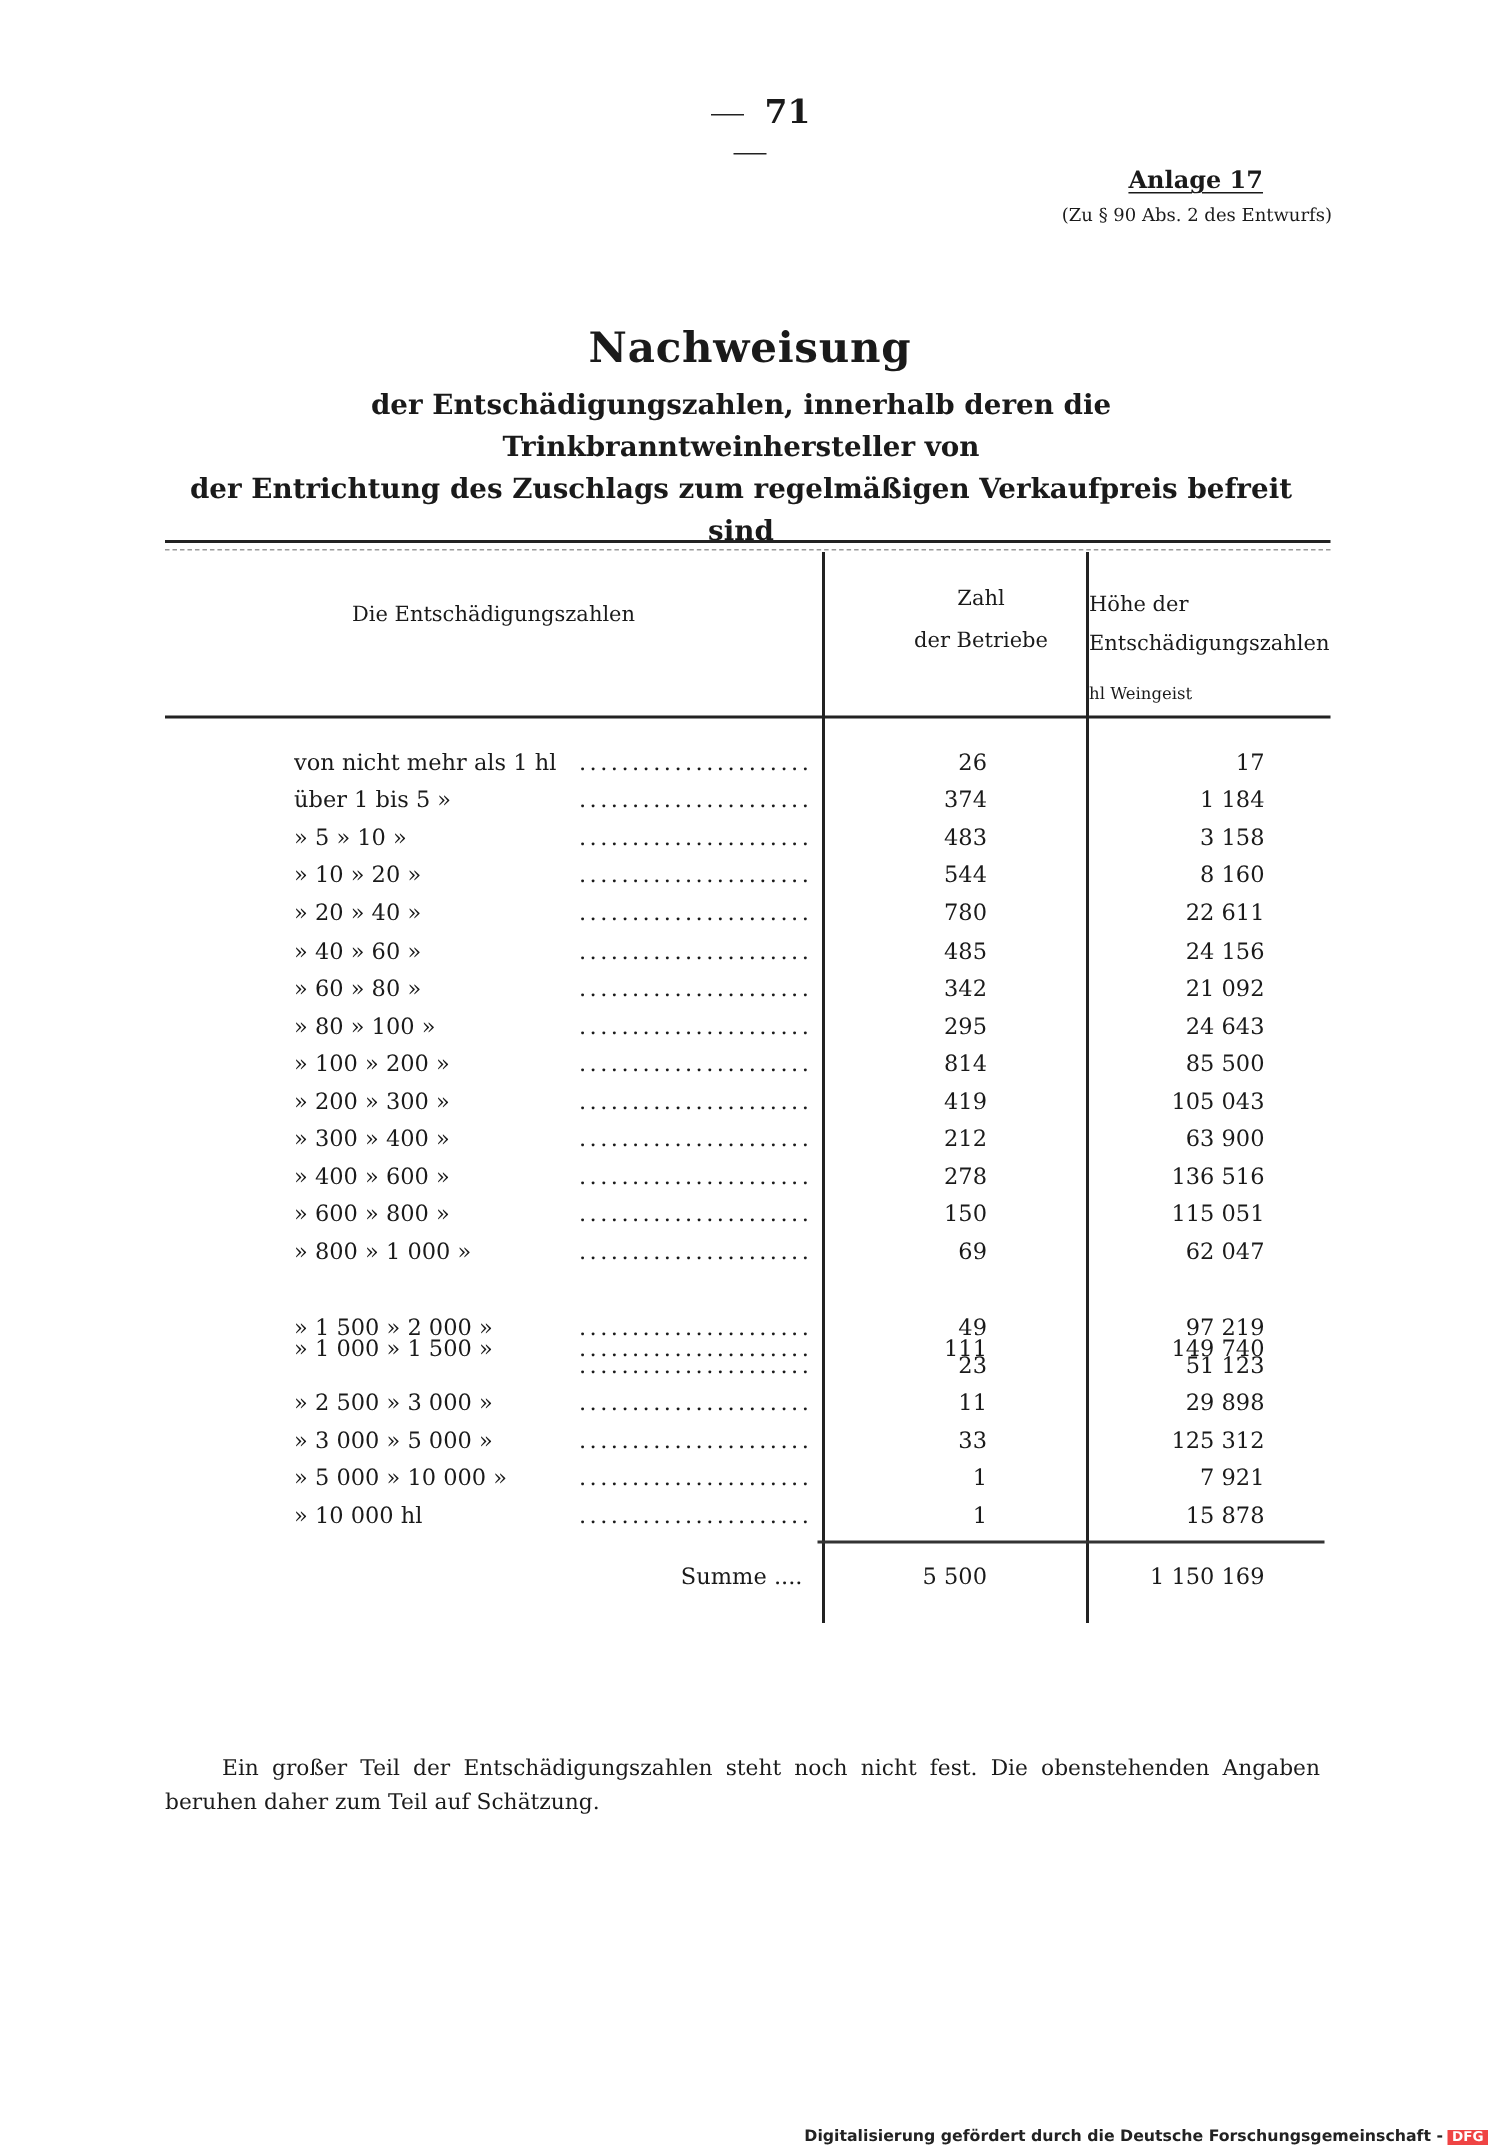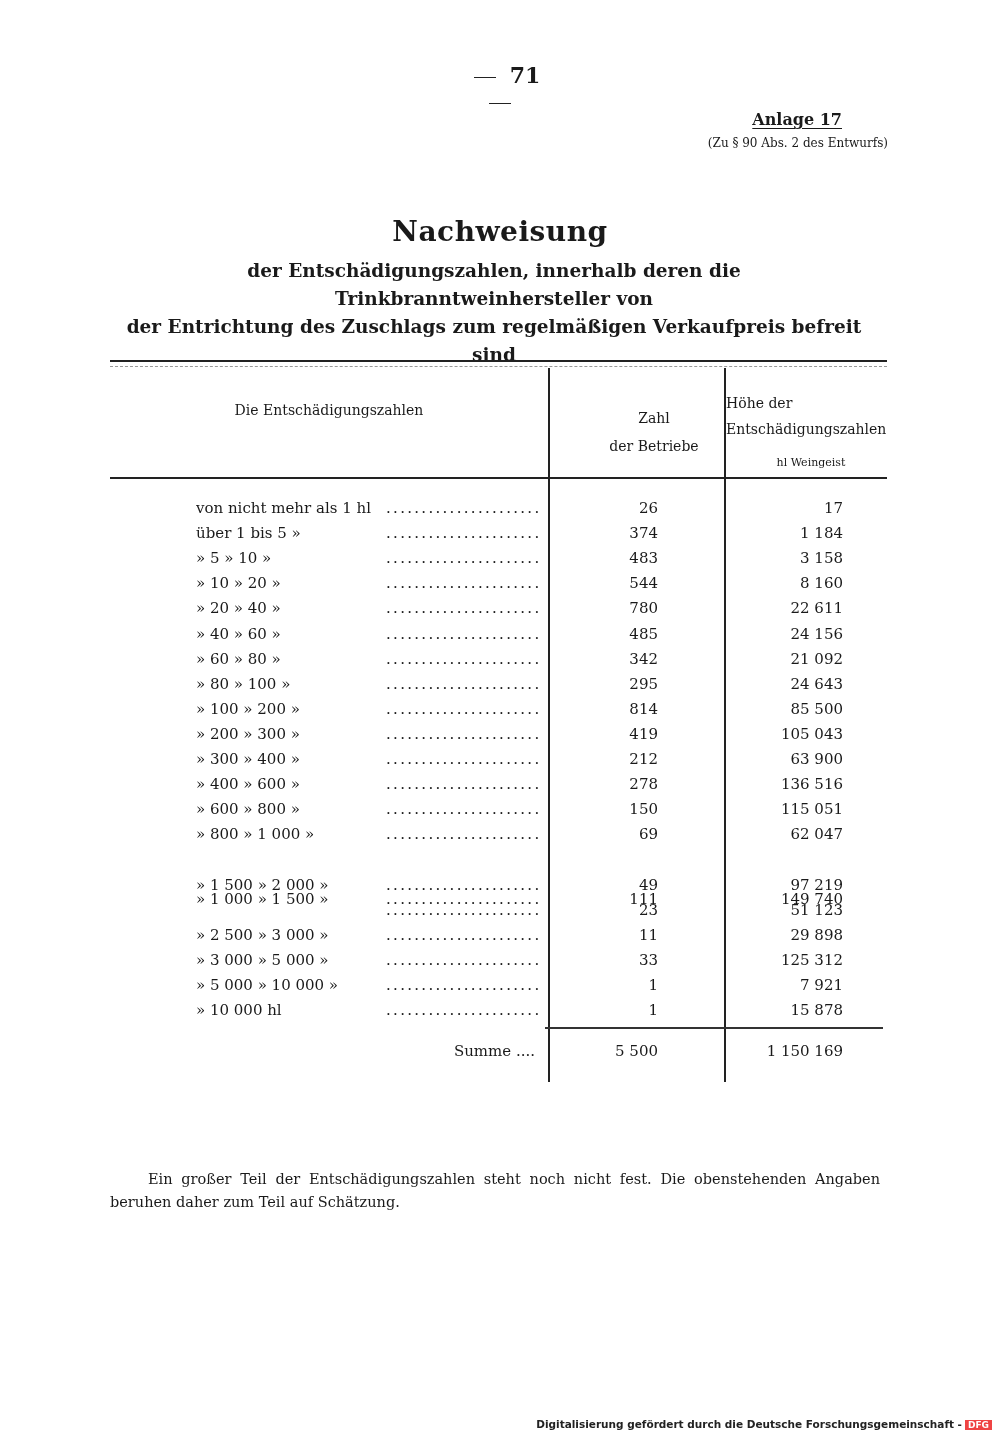--- a/index.html
+++ b/index.html
@@ -12,23 +12,23 @@
   .anlage-ref { right: 112px; top: 136px; font-size: 12px; }
   .title { left: 0; width: 1000px; top: 215px; text-align: center; font-size: 28px; font-weight: bold; font-family: "DejaVu Serif", serif; letter-spacing: 0.5px; }
   .subtitle { left: 124px; width: 740px; top: 257px; text-align: center; font-size: 18.5px; font-weight: bold; line-height: 28px; }
   .rule-top { left: 110px; top: 360px; width: 777px; height: 2px; background: #222; }
   .rule-top2 { left: 110px; top: 366px; width: 777px; height: 0; border-top: 1px dashed #999; }
   .rule-mid { left: 110px; top: 477px; width: 777px; height: 2px; background: #222; }
   .vline1 { left: 548px; top: 368px; width: 2px; height: 714px; background: #222; }
   .vline2 { left: 724px; top: 368px; width: 2px; height: 714px; background: #222; }
   .rule-sum1 { left: 545px; top: 1027px; width: 338px; height: 2px; background: #333; }
   .head1 { left: 110px; width: 438px; top: 396px; text-align: center; font-size: 14px; line-height: 28px; }
-  .head2 { left: 550px; width: 208px; top: 404px; text-align: center; font-size: 14px; line-height: 28px; }
+  .head2 { left: 550px; width: 208px; top: 385px; text-align: center; font-size: 14px; line-height: 28px; }
   .head3 { left: 726px; width: 170px; top: 390px; text-align: left; font-size: 14px; line-height: 26px; }
-  .head3-unit { left: 726px; width: 170px; top: 456px; text-align: center; font-size: 11px; }
+  .head3-unit { left: 726px; width: 170px; top: 456px; font-size: 11px; }
   .row { position: absolute; left: 110px; width: 777px; height: 25px; font-size: 15px; }
   .row .lbl { position: absolute; left: 86px; top: 0; width: 350px; white-space: nowrap; overflow: hidden; }
   .row .dots { position: absolute; left: 276px; width: 154px; overflow: hidden; white-space: nowrap; letter-spacing: 2.3px; }
   .row .v1 { position: absolute; left: 440px; width: 108px; text-align: right; }
   .row .v2 { position: absolute; left: 616px; width: 117px; text-align: right; }
   .sum-label { left: 390px; width: 145px; top: 1042px; text-align: right; font-size: 15px; }
   .sum-v1 { left: 550px; width: 108px; top: 1042px; text-align: right; font-size: 15px; }
   .sum-v2 { left: 726px; width: 117px; top: 1042px; text-align: right; font-size: 15px; }
   .note { left: 110px; width: 770px; top: 1168px; font-size: 14.5px; line-height: 23px; text-align: justify; text-indent: 38px; }
   .footer { right: 8px; top: 1418px; font-family: "DejaVu Sans", sans-serif; font-size: 10.5px; font-weight: bold; color: #222; }

